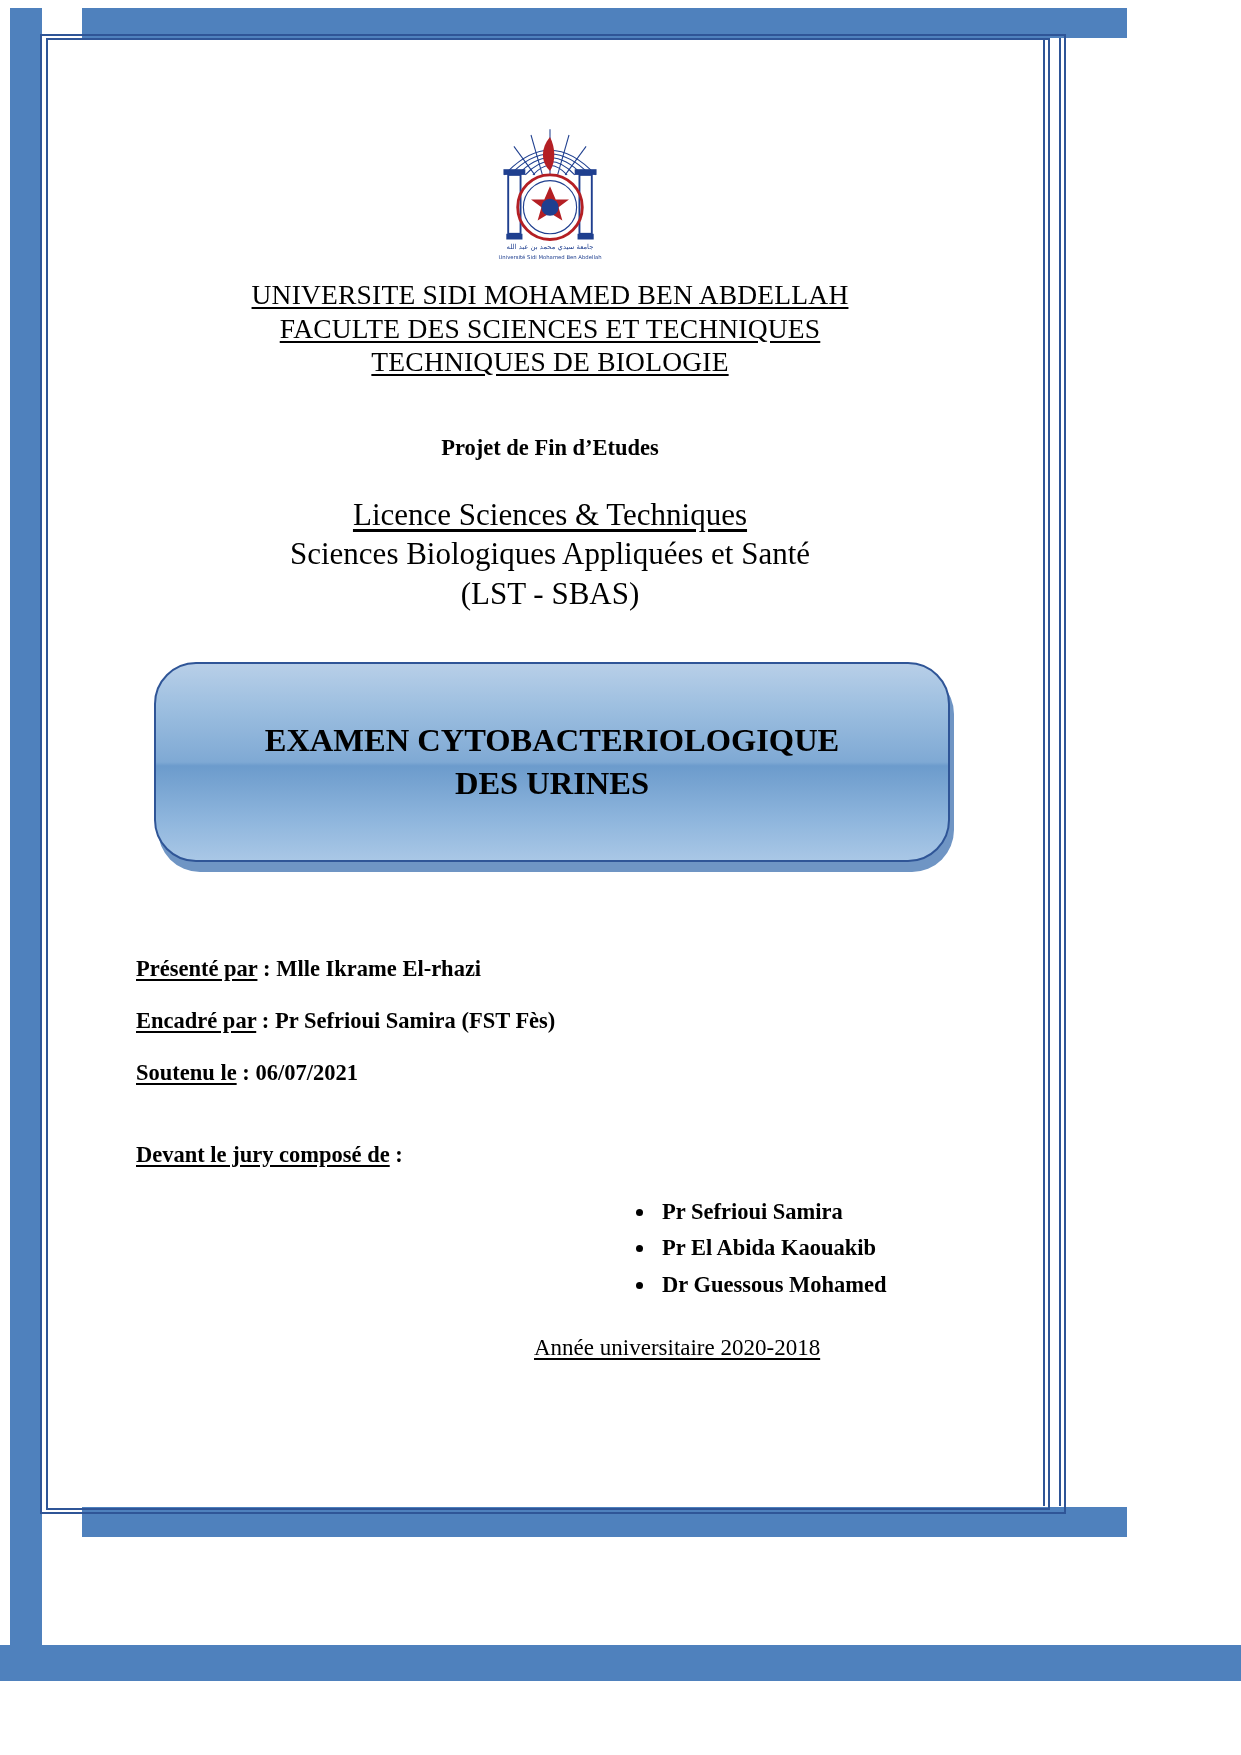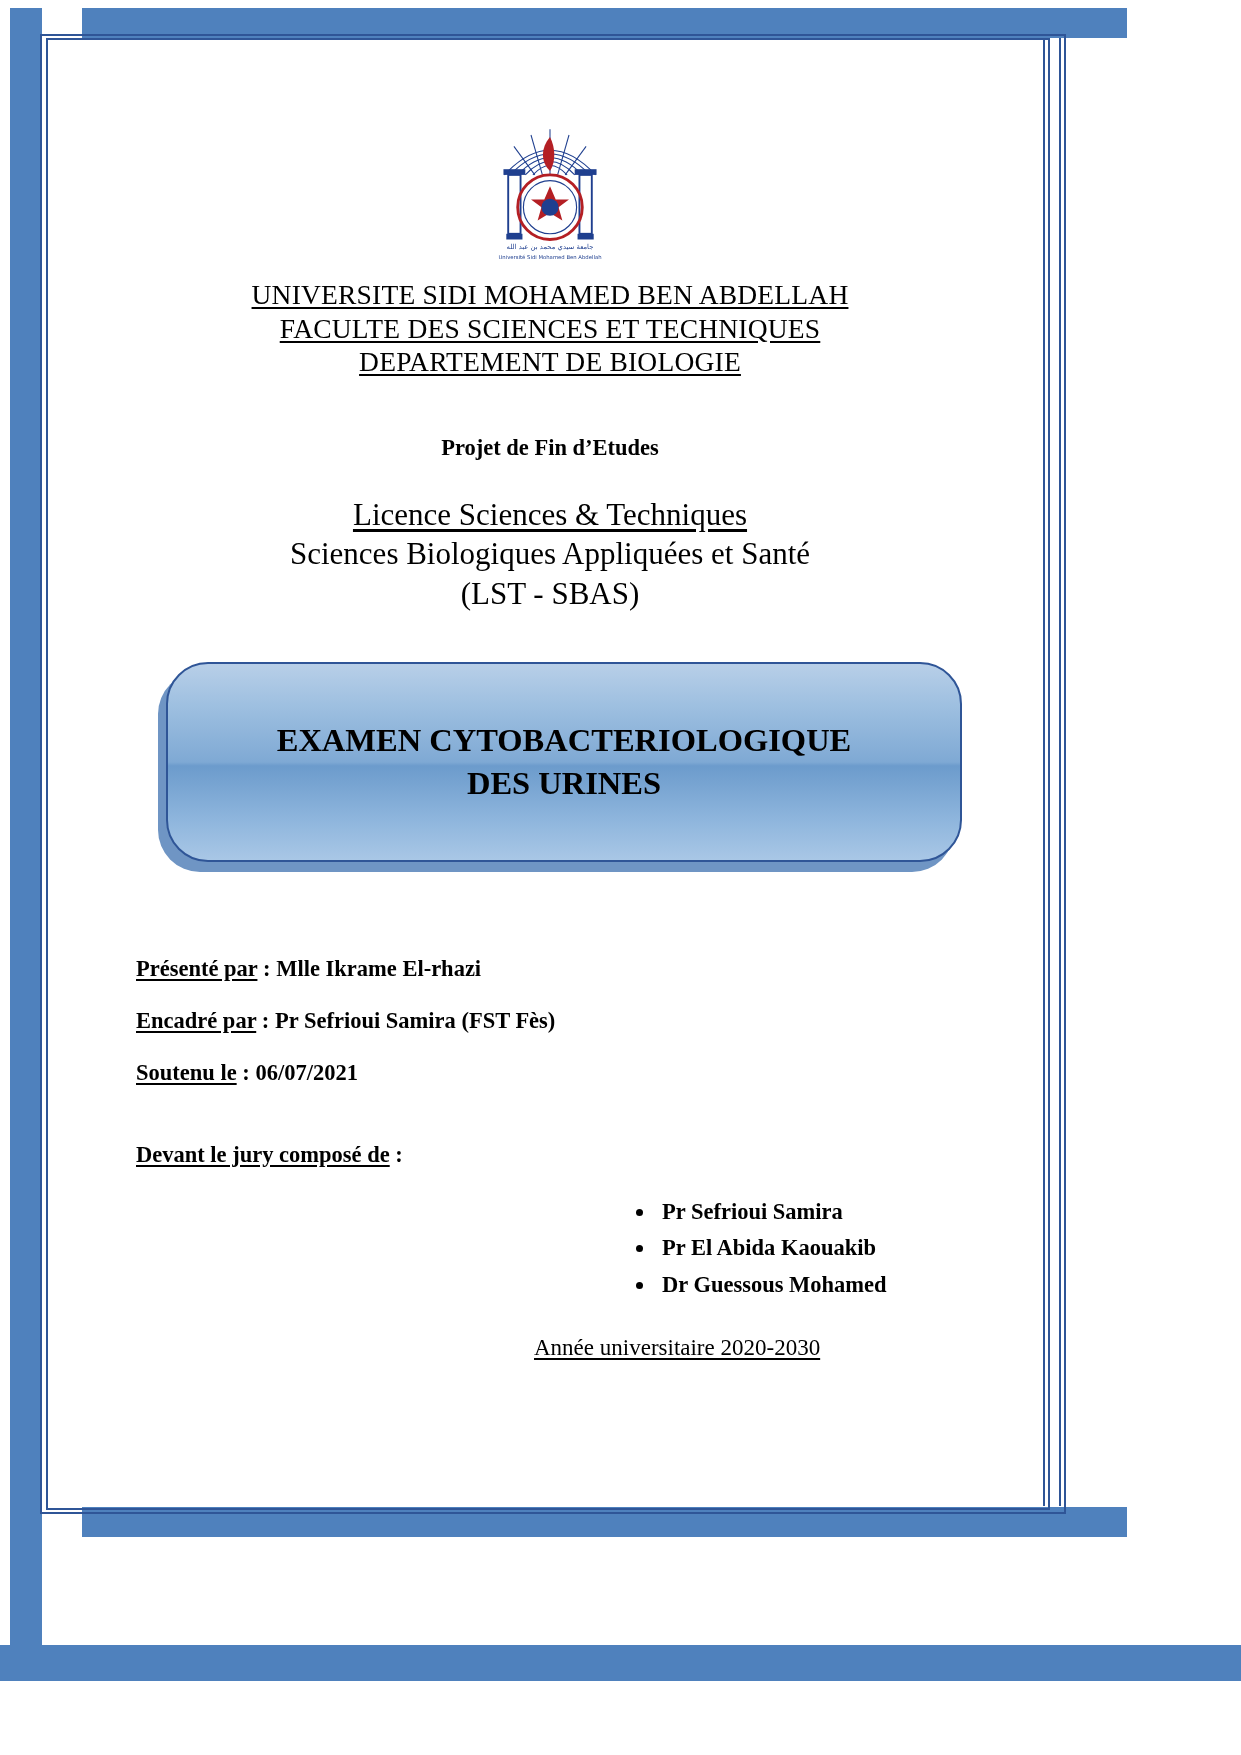--- a/index.html
+++ b/index.html
@@ -125,21 +125,21 @@
   }
   .plaque .shadow {
     position: absolute;
     left: 8px; top: 10px;
     width: 796px; height: 200px;
     border-radius: 42px;
     background: #6f95c4;
   }
   .plaque .body {
     position: absolute;
-    left: 16px; top: 0;
+    left: 4px; top: 0;
     width: 792px; height: 196px;
     border-radius: 42px;
     border: 2px solid #2f5597;
     background: linear-gradient(to bottom, #b8cfe8 0%, #9dbfe0 22%, #7fa9d4 50%, #6c9bcc 52%, #8fb6dd 80%, #a9c7e6 100%);
     display: flex;
     align-items: center;
     justify-content: center;
   }
   .plaque .title {
     font-weight: bold;
@@ -253,21 +253,21 @@
 
         <text x="80" y="140" font-size="7.2" text-anchor="middle" fill="#1f3f8f" font-family="'DejaVu Sans', sans-serif">جامعة سيدي محمد بن عبد الله</text>
         <text x="80" y="150" font-size="5.6" text-anchor="middle" fill="#1f3f8f" font-family="'DejaVu Sans', sans-serif">Université Sidi Mohamed Ben Abdellah</text>
       </svg>
     </div>
   </div>
 
   <div class="univ-lines">
     <div>UNIVERSITE SIDI MOHAMED BEN ABDELLAH</div>
     <div>FACULTE DES SCIENCES ET TECHNIQUES</div>
-    <div>DEPARTEMENT DE BIOLOGIE</div>
+    <div>TECHNIQUES DE BIOLOGIE</div>
   </div>
 
   <div class="pfe">Projet de Fin d’Etudes</div>
 
   <div class="degree">
     <div class="u">Licence Sciences &amp; Techniques</div>
     <div>Sciences Biologiques Appliquées et Santé</div>
     <div>(LST - SBAS)</div>
   </div>
 
@@ -297,17 +297,17 @@
     <div class="row jury-head">
       <span class="u">Devant le jury composé de</span><span> :</span>
     </div>
     <ul class="jury-list">
       <li>Pr Sefrioui Samira</li>
       <li>Pr El Abida Kaouakib</li>
       <li>Dr Guessous Mohamed</li>
     </ul>
 
     <div>
-      <span class="annee">Année universitaire 2020-2030</span>
+      <span class="annee">Année universitaire 2020-2018</span>
     </div>
   </div>
 
 </div>
 
 </body></html>

